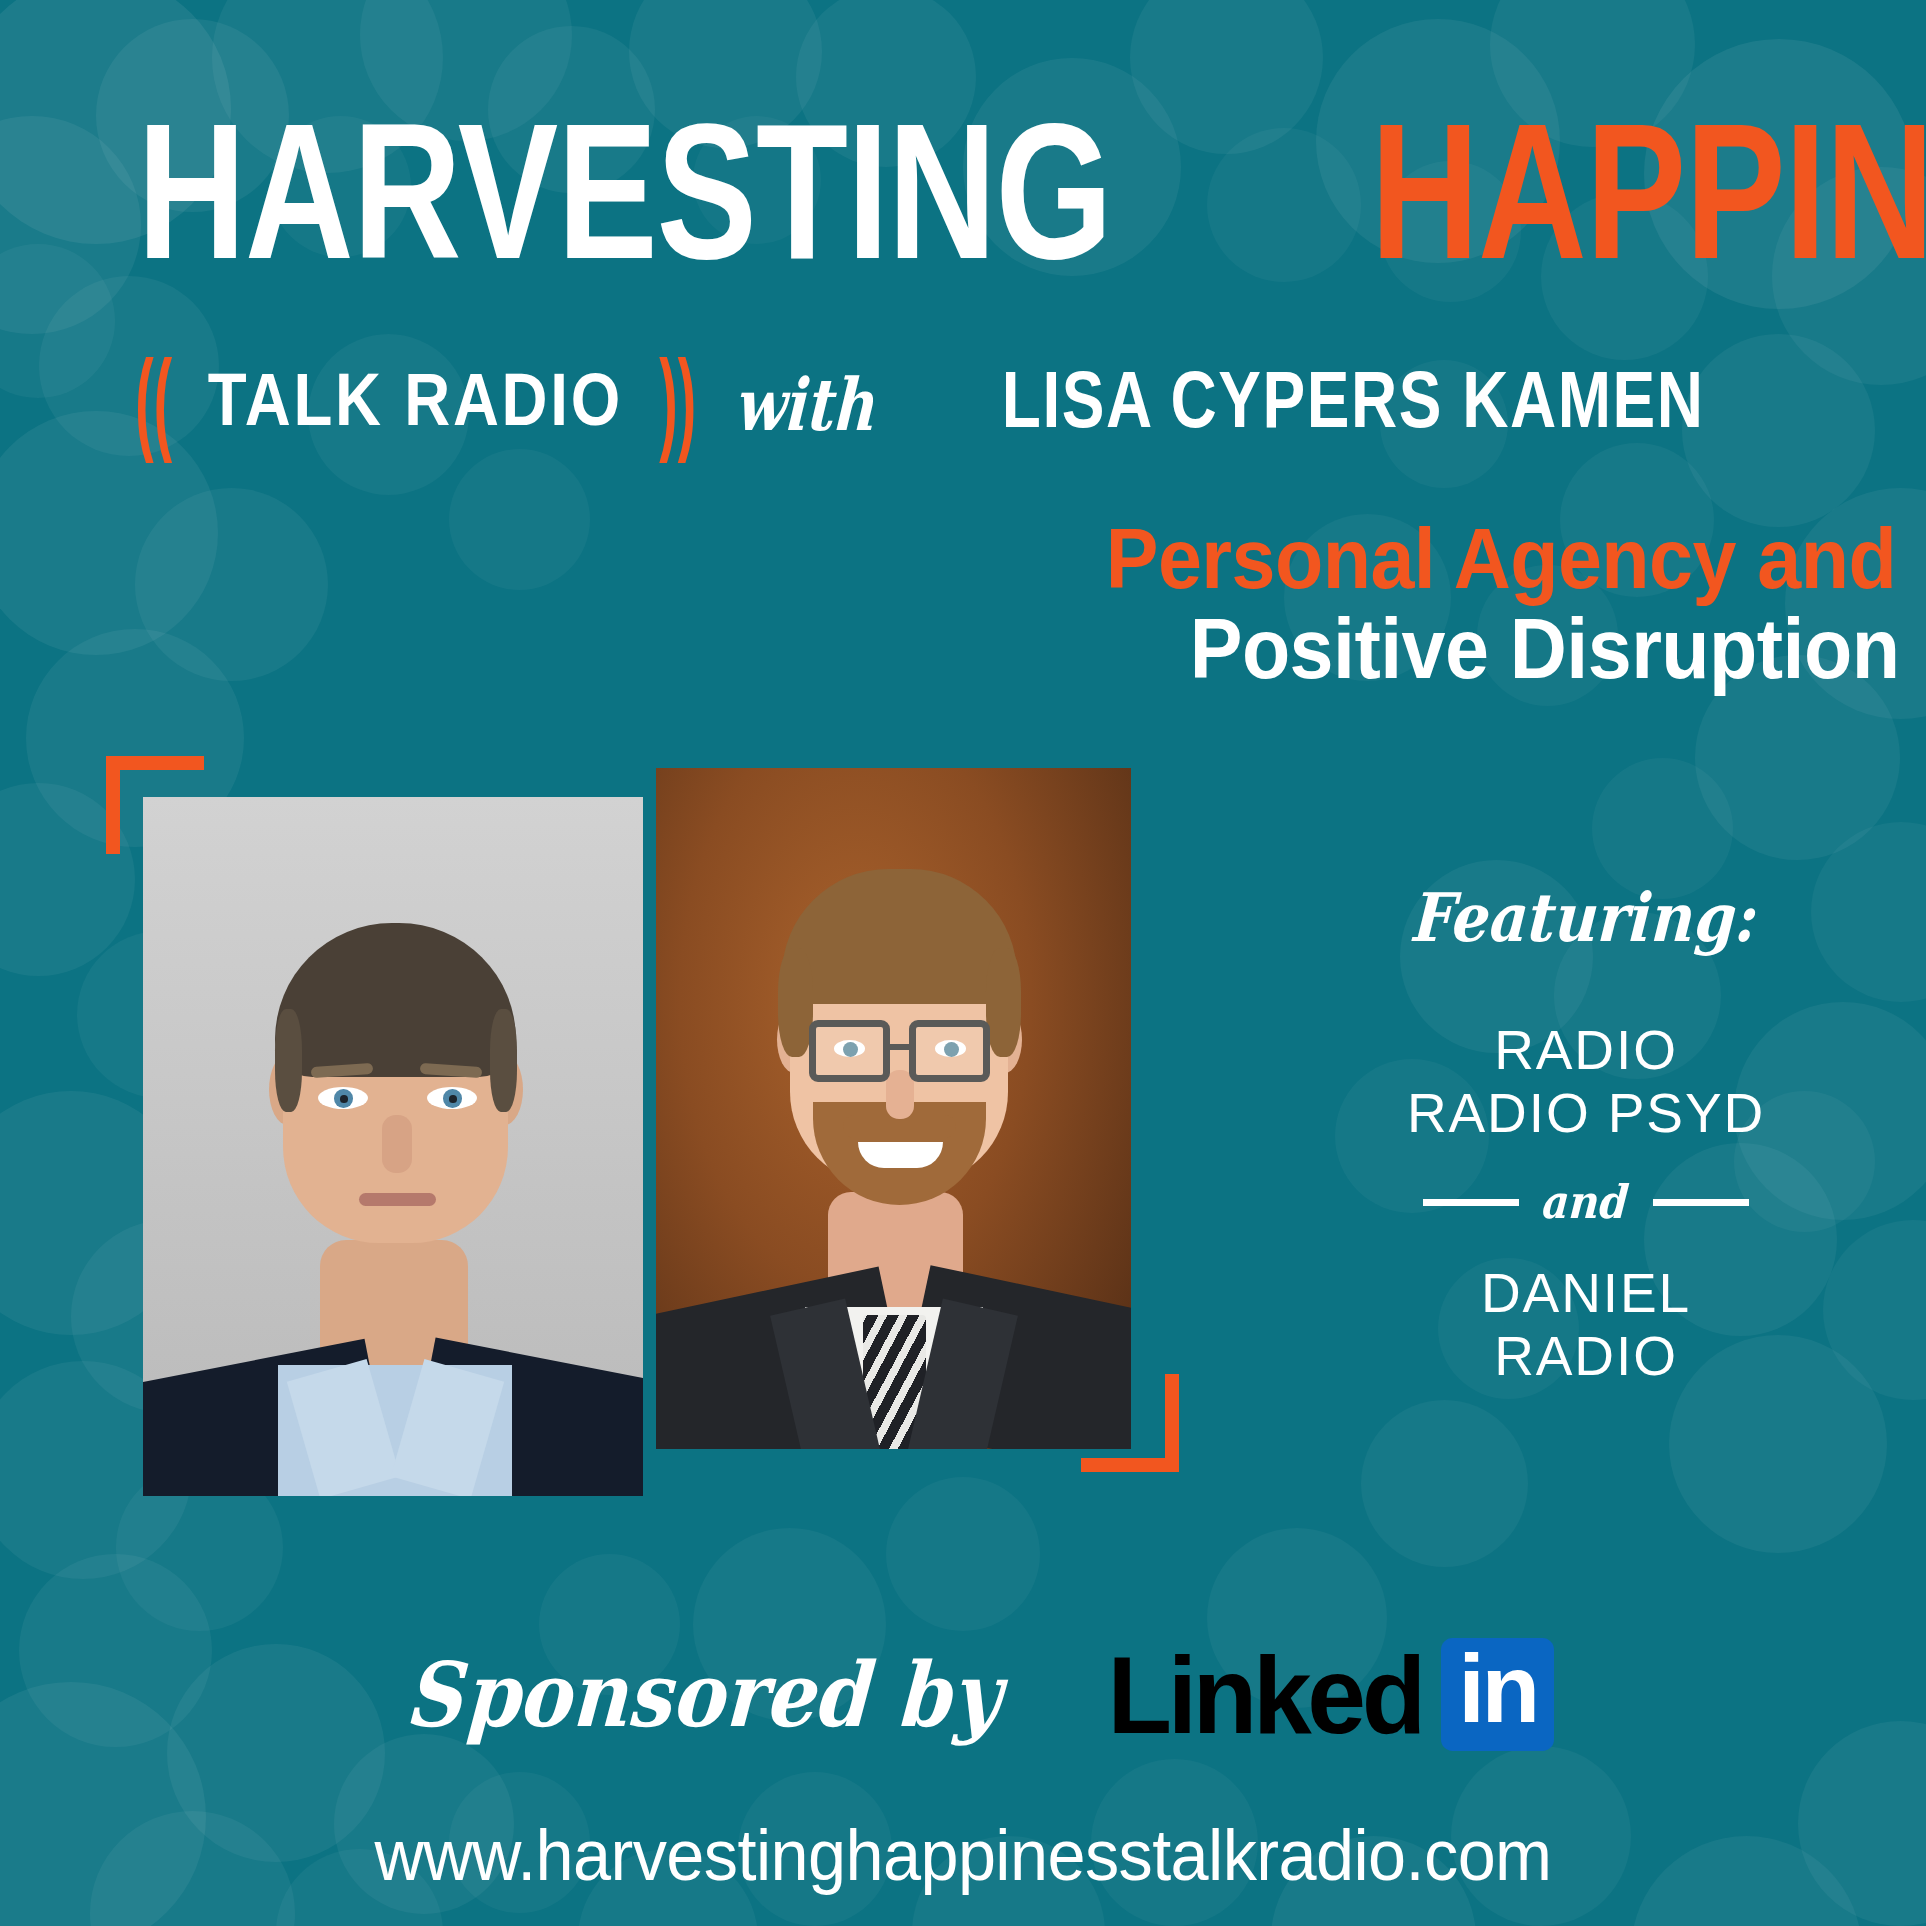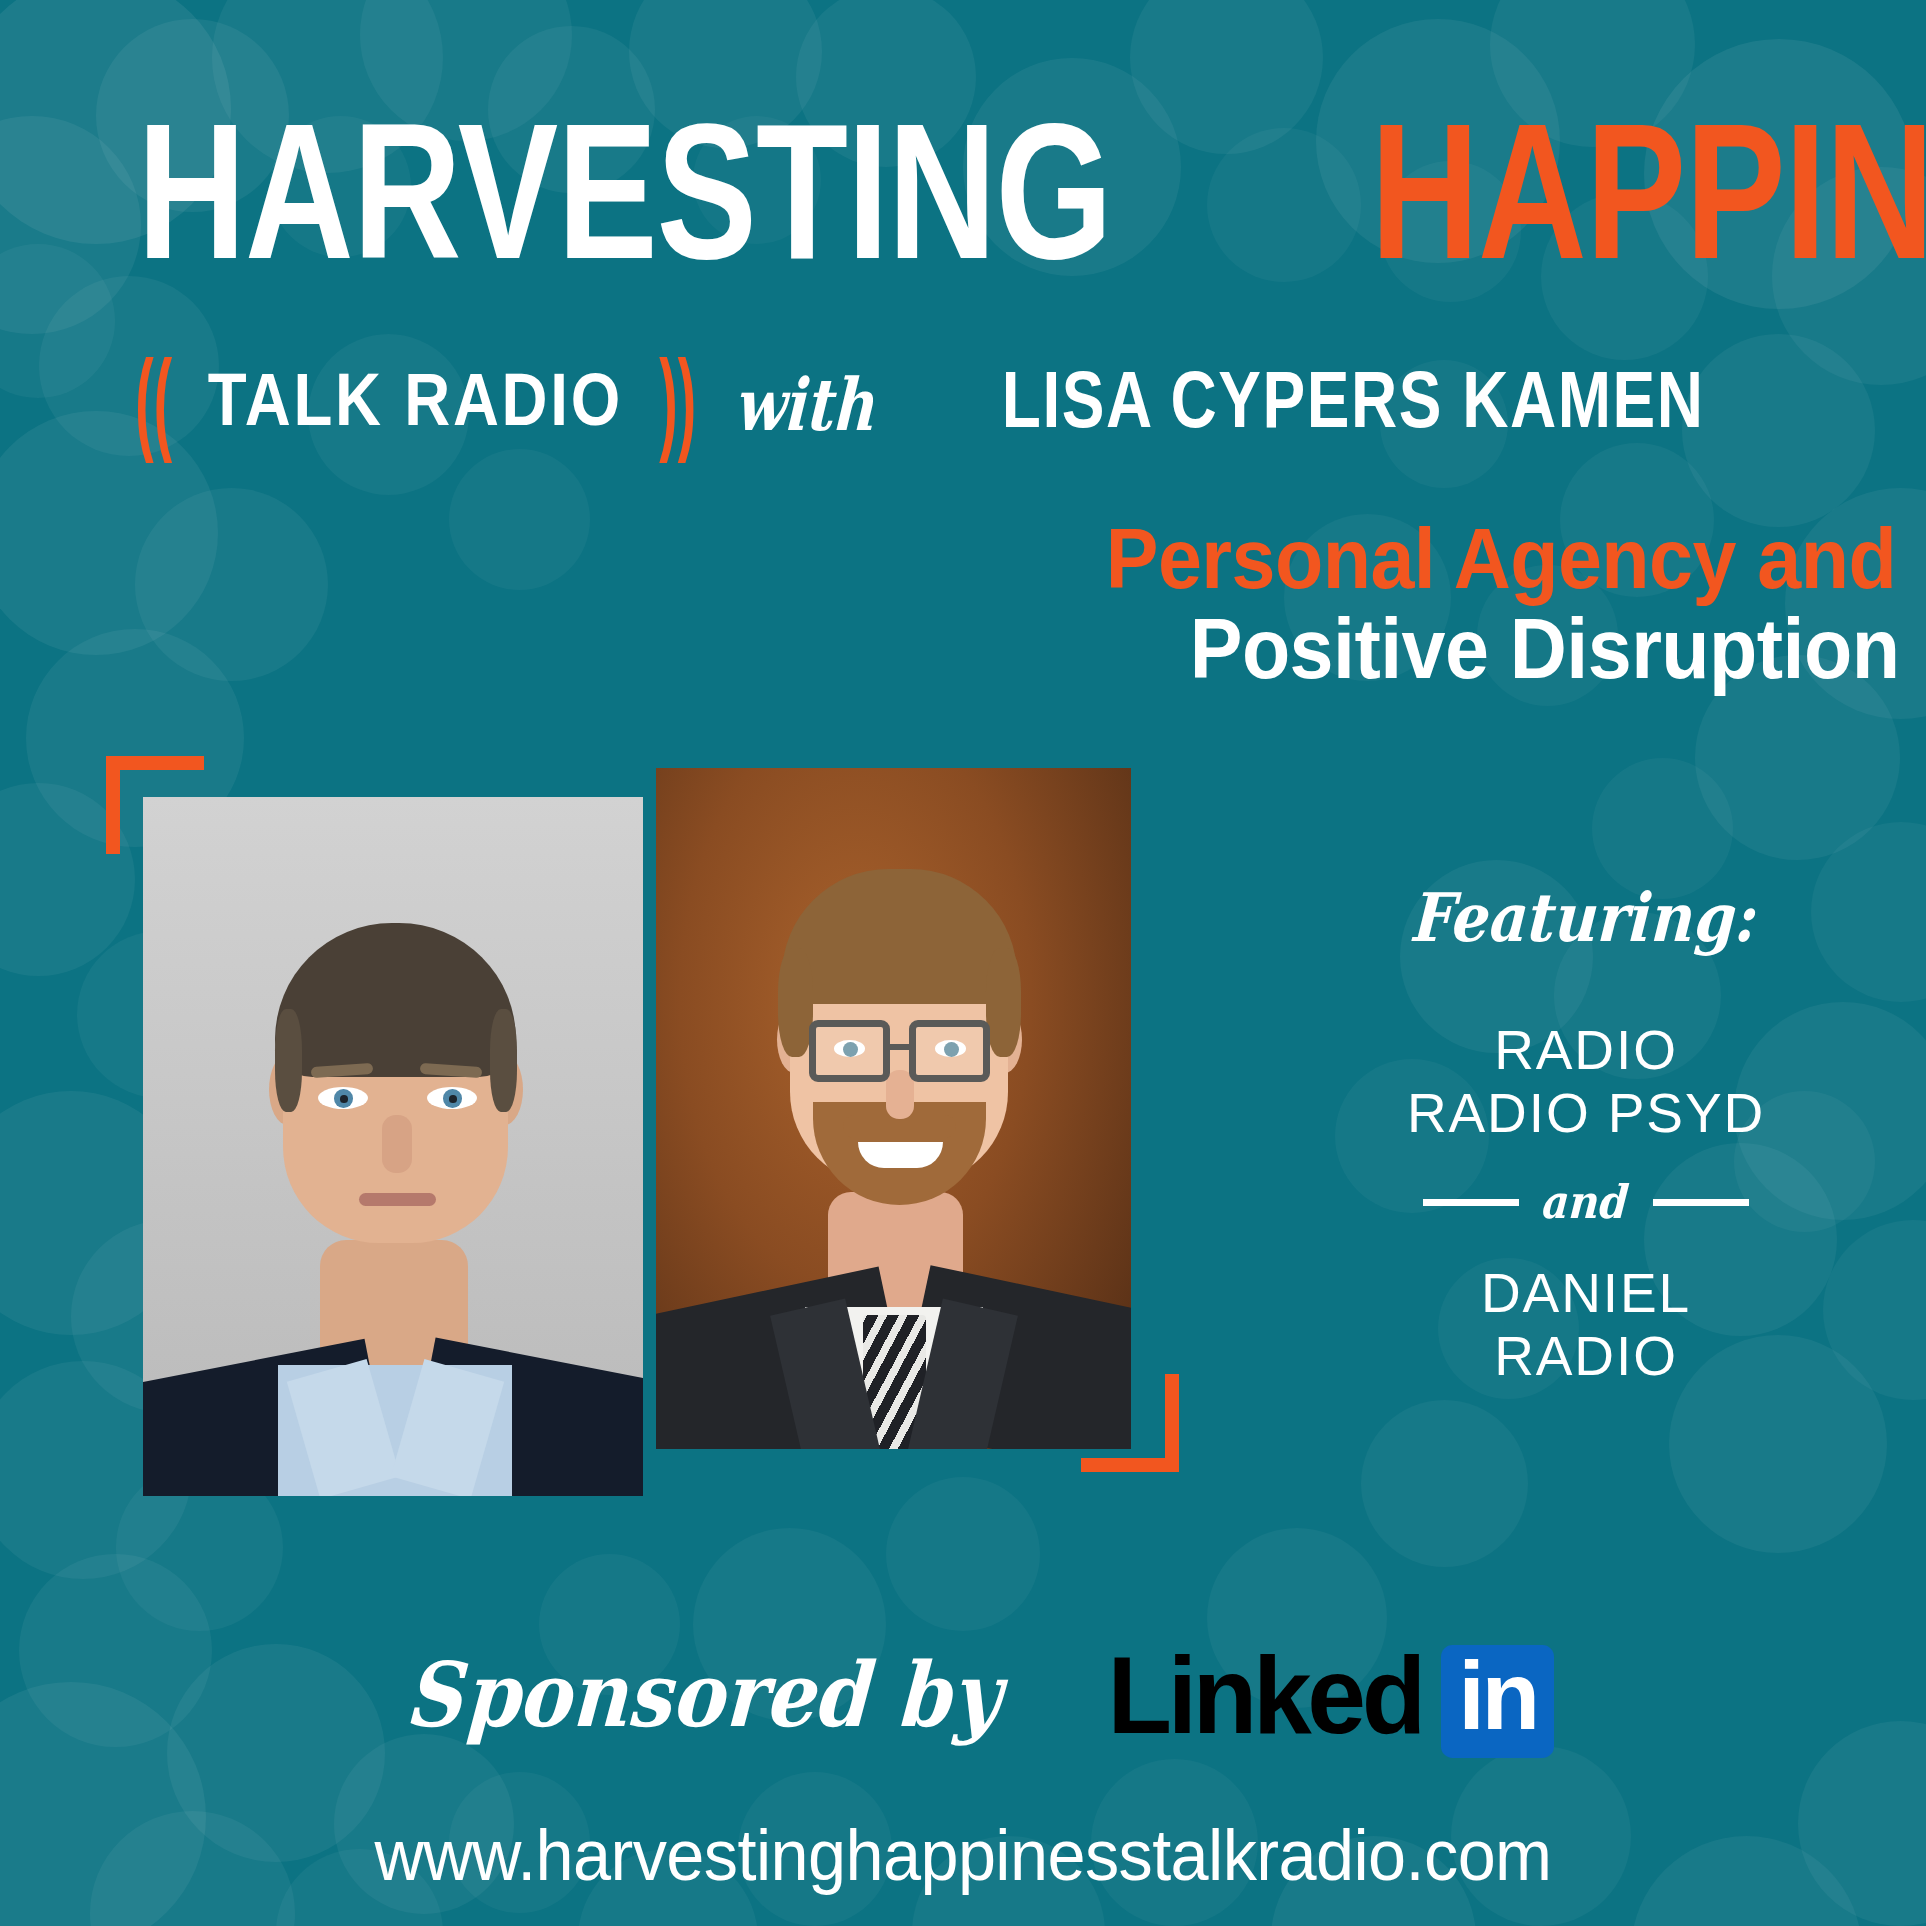--- a/index.html
+++ b/index.html
@@ -267,21 +267,21 @@
   }
   .sponsor-by {
     font-family: "DejaVu Serif", serif;
     font-style: italic;
     font-weight: 700;
     font-size: 89px;
     color: #ffffff;
     transform: scaleX(0.88) skewX(-6deg);
     display: inline-block;
   }
-  .li-wrap { display: flex; align-items: flex-end; gap: 13px; margin-left: 36px; }
+  .li-wrap { display: flex; align-items: center; gap: 13px; margin-left: 36px; }
   .li-text {
     font-family: "Liberation Sans", sans-serif;
     font-weight: 700;
     font-size: 110px;
     letter-spacing: -4.5px;
     color: #000000;
     transform: scaleX(0.96);
     display: inline-block;
   }
   .li-box {

